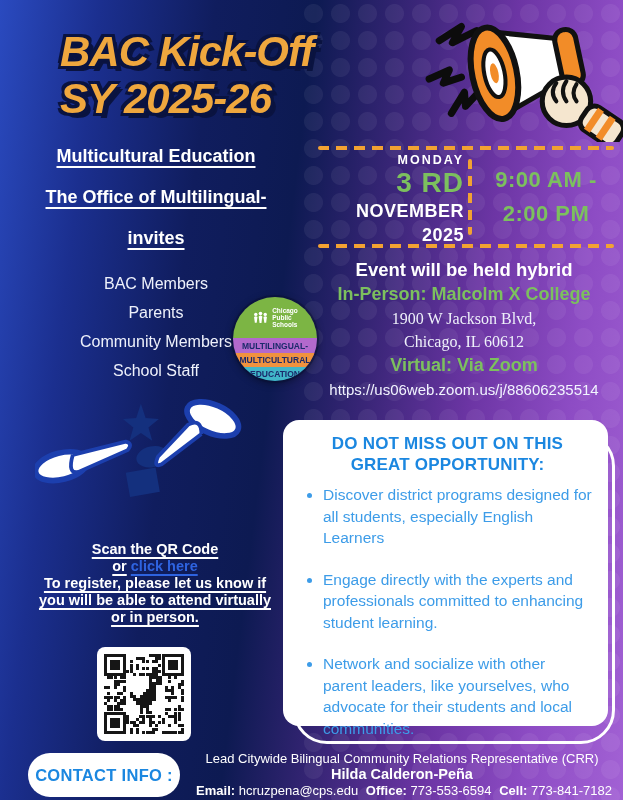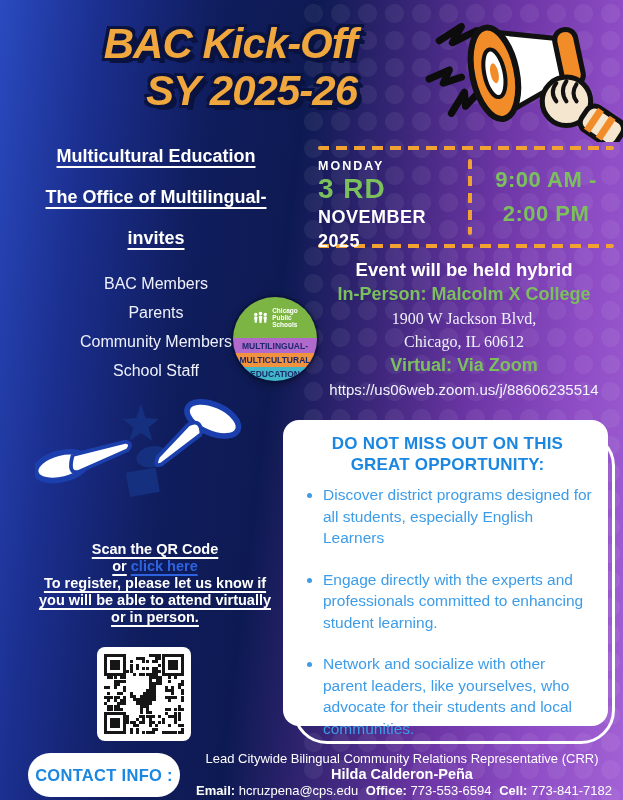--- a/index.html
+++ b/index.html
@@ -3,21 +3,21 @@
 <meta charset="utf-8">
 <style>
   html,body{margin:0;padding:0;background:#222;}
   .poster{position:relative;width:623px;height:800px;overflow:hidden;
     font-family:"Liberation Sans",sans-serif;
     background:linear-gradient(97deg,#2a4abf 0%,#1b2f8f 14%,#101d5e 30%,#0d1a52 44%,#3b2679 58%,#6c35a4 72%,#8d4cc4 86%,#a261d4 100%);}
   .dots{position:absolute;top:0;bottom:0;left:300px;right:0;pointer-events:none;
     background-image:radial-gradient(circle,rgba(255,255,255,.06) 9px,transparent 10px);
     background-size:27px 27px;}
   
-  .title{position:absolute;left:52px;top:20px;width:305px;margin:0;text-align:right;
+  .title{position:absolute;left:52px;top:20px;width:305px;margin:8px;text-align:left;
     font-size:42px;line-height:47px;font-weight:bold;font-style:italic;letter-spacing:-1px;
     color:var(--title,#efa73e);
     text-shadow:3px 3px 0 #0a1340,-3px 3px 0 #0a1340,3px -3px 0 #0a1340,-3px -3px 0 #0a1340,5px 5px 0 #0a1340;}
   .title span{display:block;}
   .megaphone{position:absolute;right:-2px;top:-2px;width:212px;height:144px;}
   
   .invite{position:absolute;left:0;top:146px;width:312px;text-align:center;color:#fff;}
   .inv-h{font-size:18px;font-weight:bold;text-decoration:underline;text-decoration-thickness:2px;text-underline-offset:4px;margin-bottom:20px;}
   .aud{list-style:none;margin:4px 0 0;padding:0;}
   .aud li{font-size:16px;line-height:29px;color:#eef1fb;}
@@ -30,21 +30,21 @@
   .band.o{background:var(--logo_orange,#f0923e);height:14px;}
   .band.t{background:var(--logo_teal,#41b6c8);height:14px;flex:1;}
   .cps-txt{display:flex;flex-direction:column;color:#fff;font-size:6.5px;line-height:7px;font-weight:bold;text-align:left;}
   
   .datebox{position:absolute;left:318px;top:146px;width:296px;height:102px;}
   .dash{position:absolute;left:0;right:0;height:4px;border-radius:2px;
     background:repeating-linear-gradient(90deg,var(--dash_orange,#f2a232) 0 11px,transparent 11px 18px);}
   .dash.top{top:0}.dash.bot{bottom:0}
   .vdash{position:absolute;left:150px;top:13px;bottom:13px;width:4px;border-radius:2px;
     background:repeating-linear-gradient(180deg,var(--dash_orange,#f2a232) 0 10px,transparent 10px 17px);}
-  .date-left{position:absolute;left:0;top:13px;width:146px;text-align:left;color:#fff;}
+  .date-left{position:absolute;left:0;top:7px;width:146px;text-align:right;color:#fff;}
   .day{font-size:12.5px;font-weight:bold;letter-spacing:2px;}
   .dnum{font-size:28px;font-weight:bold;color:var(--accent_green,#7cc05e);line-height:32px;letter-spacing:1px;}
   .monyr{font-size:18px;font-weight:bold;letter-spacing:.5px;line-height:24px;}
   .date-right{position:absolute;left:160px;right:0;top:17px;text-align:center;
     color:var(--accent_green,#7cc05e);font-weight:bold;font-size:22px;line-height:34px;letter-spacing:.5px;}
   
   .venue{position:absolute;left:310px;top:257px;width:308px;text-align:center;color:#fff;}
   .hybrid{font-size:18.5px;font-weight:bold;line-height:25px;}
   .gline{font-size:18px;font-weight:bold;color:var(--accent_green,#7cc05e);line-height:25px;}
   .addr{font-size:16px;line-height:23px;color:#eef0fa;font-family:Liberation Serif, serif;}

